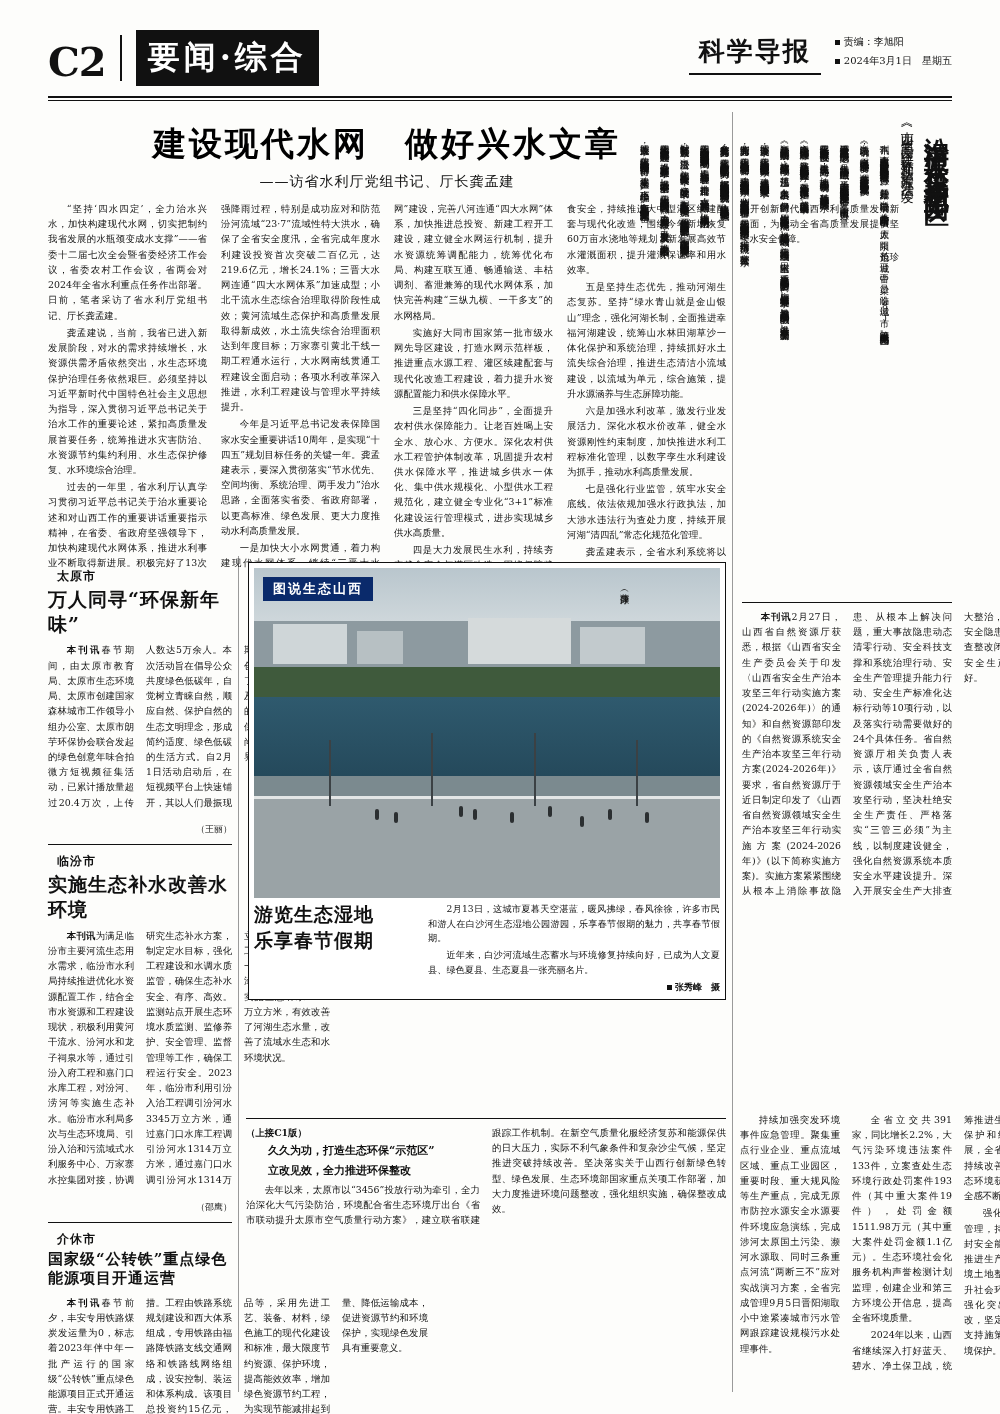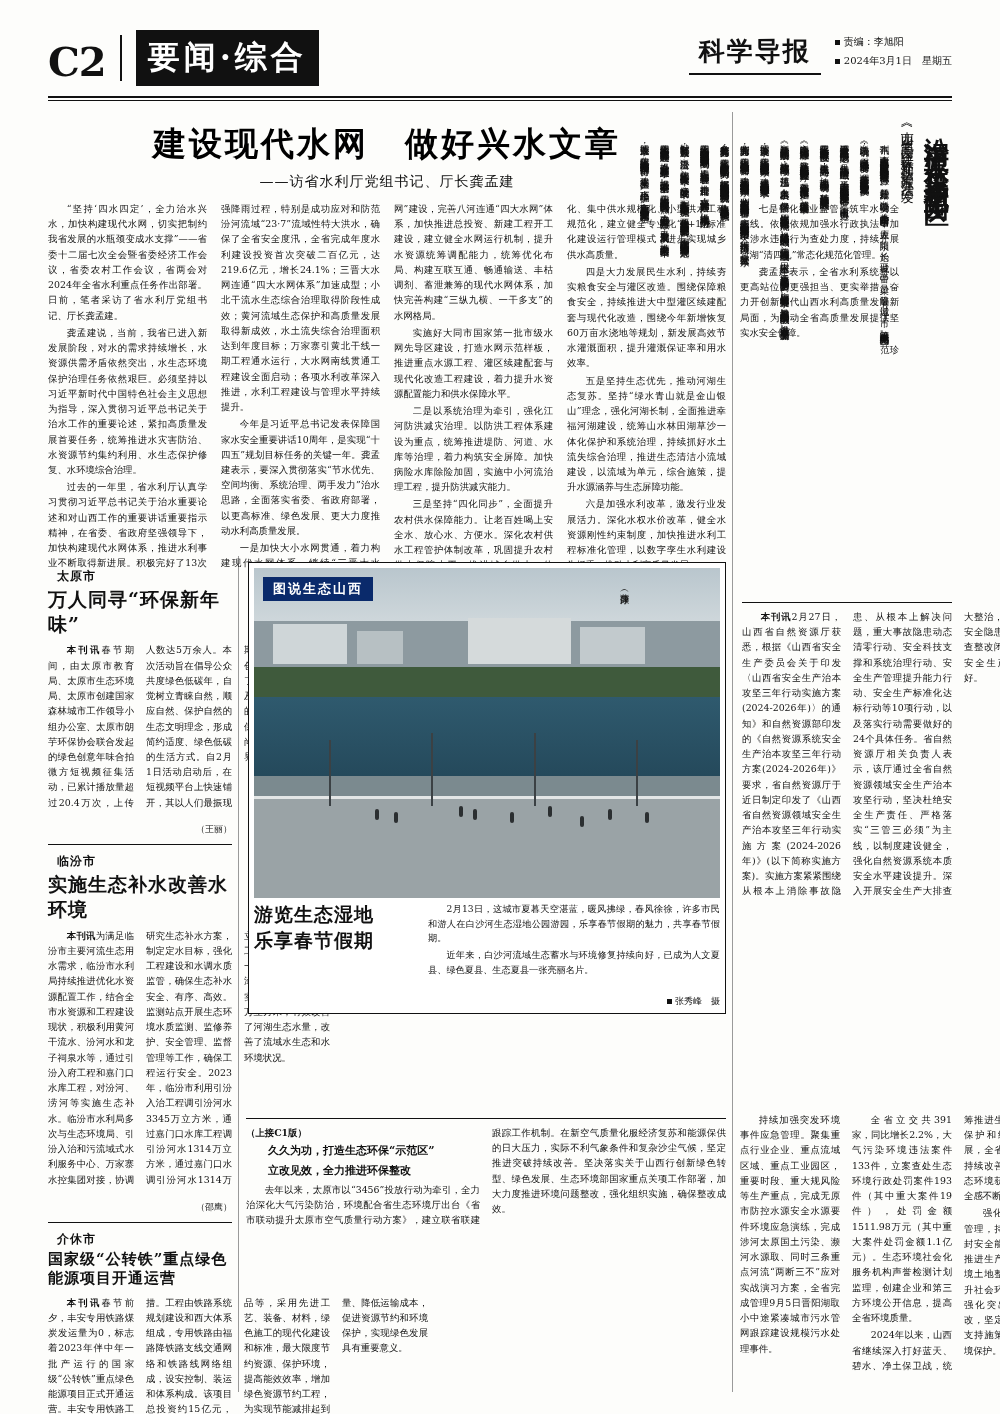--- a/index.html
+++ b/index.html
@@ -93,21 +93,21 @@
   .photo .pole{position:absolute;width:2px;background:#3b4144;}
   .photo .fig{position:absolute;width:4px;height:11px;background:#2b2f31;border-radius:2px;}
   .photo-caption-box{
     margin-top:4px;display:flex;gap:24px;align-items:flex-start;
   }
   .cap-big{
     font-size:19px;font-weight:bold;line-height:1.35;letter-spacing:1px;
     width:150px;flex:0 0 150px;
   }
   .cap-text{font-size:9.2px;line-height:1.6;text-align:justify;flex:1;}
-  .cap-sign{text-align:right;font-size:9px;margin-top:16px;}
+  .cap-sign{text-align:right;font-size:9px;margin-top:2px;font-weight:bold;}
 
   
   .vtitle-wrap{display:flex;justify-content:flex-end;gap:6px;height:470px;}
   .vtitle{
     writing-mode:vertical-rl;text-orientation:upright;
     font-size:25px;font-weight:bold;letter-spacing:5px;line-height:1.25;
   }
   .vtitle.small{font-size:13px;letter-spacing:3px;font-weight:normal;}
   .vbody{
     writing-mode:vertical-rl;text-orientation:upright;
@@ -153,21 +153,20 @@
   <div style="position:absolute;left:48px;top:112px;width:678px;">
     <div class="headline">建设现代水网　做好兴水文章</div>
     <div class="subhead">——访省水利厅党组书记、厅长龚孟建</div>
     <div class="body-text" style="column-count:4;column-gap:14px;height:380px;">
       <p>“坚持‘四水四定’，全力治水兴水，加快构建现代水网，切实把制约我省发展的水瓶颈变成水支撑”——省委十二届七次全会暨省委经济工作会议，省委农村工作会议，省两会对2024年全省水利重点任务作出部署。日前，笔者采访了省水利厅党组书记、厅长龚孟建。</p>
       <p>龚孟建说，当前，我省已进入新发展阶段，对水的需求持续增长，水资源供需矛盾依然突出，水生态环境保护治理任务依然艰巨。必须坚持以习近平新时代中国特色社会主义思想为指导，深入贯彻习近平总书记关于治水工作的重要论述，紧扣高质量发展首要任务，统筹推进水灾害防治、水资源节约集约利用、水生态保护修复、水环境综合治理。</p>
       <p>过去的一年里，省水利厅认真学习贯彻习近平总书记关于治水重要论述和对山西工作的重要讲话重要指示精神，在省委、省政府坚强领导下，加快构建现代水网体系，推进水利事业不断取得新进展。积极完好了13次强降雨过程，特别是成功应对和防范汾河流域“23·7”流域性特大洪水，确保了全省安全度汛，全省完成年度水利建设投资首次突破二百亿元，达219.6亿元，增长24.1%；三晋大水网连通“四大水网体系”加速成型；小北干流水生态综合治理取得阶段性成效；黄河流域生态保护和高质量发展取得新成效，水土流失综合治理面积达到年度目标；万家寨引黄北干线一期工程通水运行，大水网南线贯通工程建设全面启动；各项水利改革深入推进，水利工程建设与管理水平持续提升。</p>
       <p>今年是习近平总书记发表保障国家水安全重要讲话10周年，是实现“十四五”规划目标任务的关键一年。龚孟建表示，要深入贯彻落实“节水优先、空间均衡、系统治理、两手发力”治水思路，全面落实省委、省政府部署，以更高标准、绿色发展、更大力度推动水利高质量发展。</p>
       <p>一是加快大小水网贯通，着力构建现代水网体系。继续“三晋大水网”建设，完善八河连通“四大水网”体系，加快推进总投资、新建工程开工建设，建立健全水网运行机制，提升水资源统筹调配能力，统筹优化布局、构建互联互通、畅通输送、丰枯调剂、蓄泄兼筹的现代水网体系，加快完善构建“三纵九横、一干多支”的水网格局。</p>
       <p>实施好大同市国家第一批市级水网先导区建设，打造水网示范样板，推进重点水源工程、灌区续建配套与现代化改造工程建设，着力提升水资源配置能力和供水保障水平。</p>
-      <p>二是以系统治理为牵引，强化江河防洪减灾治理。以防洪工程体系建设为重点，统筹推进堤防、河道、水库等治理，着力构筑安全屏障。加快病险水库除险加固，实施中小河流治理工程，提升防洪减灾能力。</p>
       <p>三是坚持“四化同步”，全面提升农村供水保障能力。让老百姓喝上安全水、放心水、方便水。深化农村供水工程管护体制改革，巩固提升农村供水保障水平，推进城乡供水一体化、集中供水规模化、小型供水工程规范化，建立健全专业化“3+1”标准化建设运行管理模式，进步实现城乡供水高质量。</p>
       <p>四是大力发展民生水利，持续夯实粮食安全与灌区改造。围绕保障粮食安全，持续推进大中型灌区续建配套与现代化改造，围绕今年新增恢复60万亩水浇地等规划，新发展高效节水灌溉面积，提升灌溉保证率和用水效率。</p>
       <p>五是坚持生态优先，推动河湖生态复苏。坚持“绿水青山就是金山银山”理念，强化河湖长制，全面推进幸福河湖建设，统筹山水林田湖草沙一体化保护和系统治理，持续抓好水土流失综合治理，推进生态清洁小流域建设，以流域为单元，综合施策，提升水源涵养与生态屏障功能。</p>
       <p>六是加强水利改革，激发行业发展活力。深化水权水价改革，健全水资源刚性约束制度，加快推进水利工程标准化管理，以数字孪生水利建设为抓手，推动水利高质量发展。</p>
       <p>七是强化行业监管，筑牢水安全底线。依法依规加强水行政执法，加大涉水违法行为查处力度，持续开展河湖“清四乱”常态化规范化管理。</p>
       <p>龚孟建表示，全省水利系统将以更高站位、更强担当、更实举措，奋力开创新时代山西水利高质量发展新局面，为推动全省高质量发展提供坚实水安全保障。</p>
       <p style="text-align:right;text-indent:0;">范珍</p>
     </div>
   </div>
 

